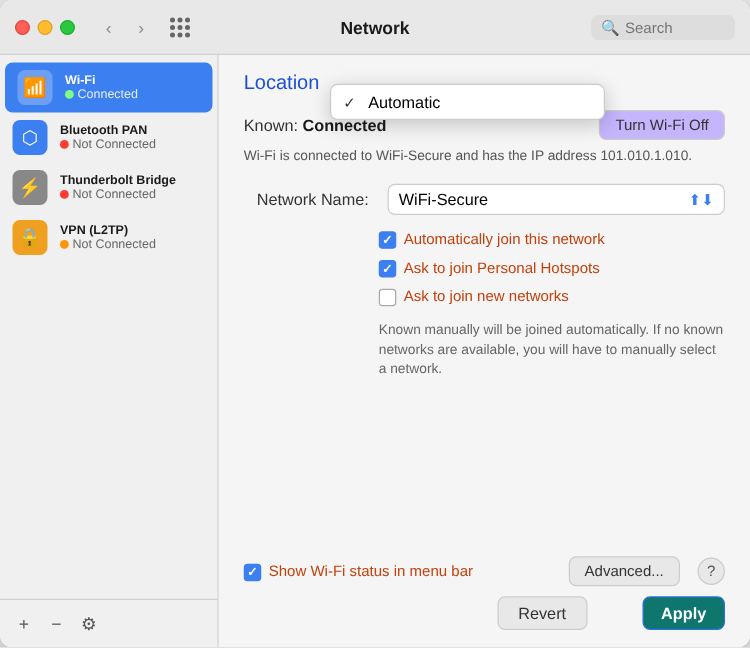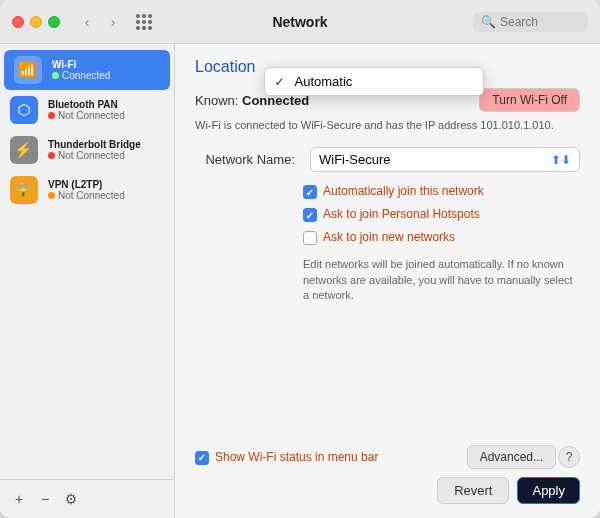--- a/index.html
+++ b/index.html
@@ -273,21 +273,21 @@
     }
     .status-text {
       font-size: 13px;
       color: #333;
     }
     .status-value {
       font-weight: 700;
       color: #1a1a1a;
     }
     .turn-off-btn {
-      background: #fca5a5;
+      background: #c4b5fd;
       border: 1px solid #ccc;
       border-radius: 6px;
       padding: 4px 12px;
       font-size: 12px;
       cursor: pointer;
       color: #333;
     }
 
     .status-description {
       font-size: 11px;
@@ -384,21 +384,21 @@
       justify-content: space-between;
       margin-bottom: 8px;
     }
     .show-wifi-row {
       display: flex;
       align-items: center;
       gap: 6px;
     }
     .advanced-help {
       display: flex;
-      gap: 2px;
+      gap: 14px;
       align-items: center;
     }
     .advanced-btn {
       background: #e8e8e8;
       border: 1px solid #ccc;
       border-radius: 6px;
       padding: 4px 12px;
       font-size: 12px;
       cursor: pointer;
       color: #333;
@@ -425,28 +425,29 @@
     .revert-btn {
       background: #e8e8e8;
       border: 1px solid #ccc;
       border-radius: 6px;
       padding: 5px 16px;
       font-size: 13px;
       cursor: pointer;
       color: #333;
     }
     .apply-btn {
-      background: #0f172a;
+      background: #0f766e;
       border: 1px solid #2c6de0;
       border-radius: 6px;
       padding: 5px 14px;
       font-size: 13px;
       cursor: pointer;
       color: white;
-      font-weight: 400;
+      font-weight: 700;
+      margin-left: 36px;
     }
 
     
     .grid-dots {
       display: grid;
       grid-template-columns: repeat(3, 4px);
       grid-template-rows: repeat(3, 4px);
       gap: 2px;
     }
     .grid-dot {
@@ -591,21 +592,21 @@
         <div class="checkbox-row">
           <div class="checkbox checked"></div>
           <span class="checkbox-label">Ask to join Personal Hotspots</span>
         </div>
         <div class="checkbox-row">
           <div class="checkbox"></div>
           <span class="checkbox-label">Ask to join new networks</span>
         </div>
       </div>
 
-      <p class="known-networks-note">Edit networks will be joined automatically. If no known networks are available, you will have to manually select a network.</p>
+      <p class="known-networks-note">Known manually will be joined automatically. If no known networks are available, you will have to manually select a network.</p>
 
       <div class="spacer"></div>
 
       <div class="bottom-row">
         <div class="show-wifi-row">
           <div class="checkbox checked"></div>
           <span class="checkbox-label">Show Wi-Fi status in menu bar</span>
         </div>
         <div class="advanced-help">
           <button class="advanced-btn">Advanced...</button>

